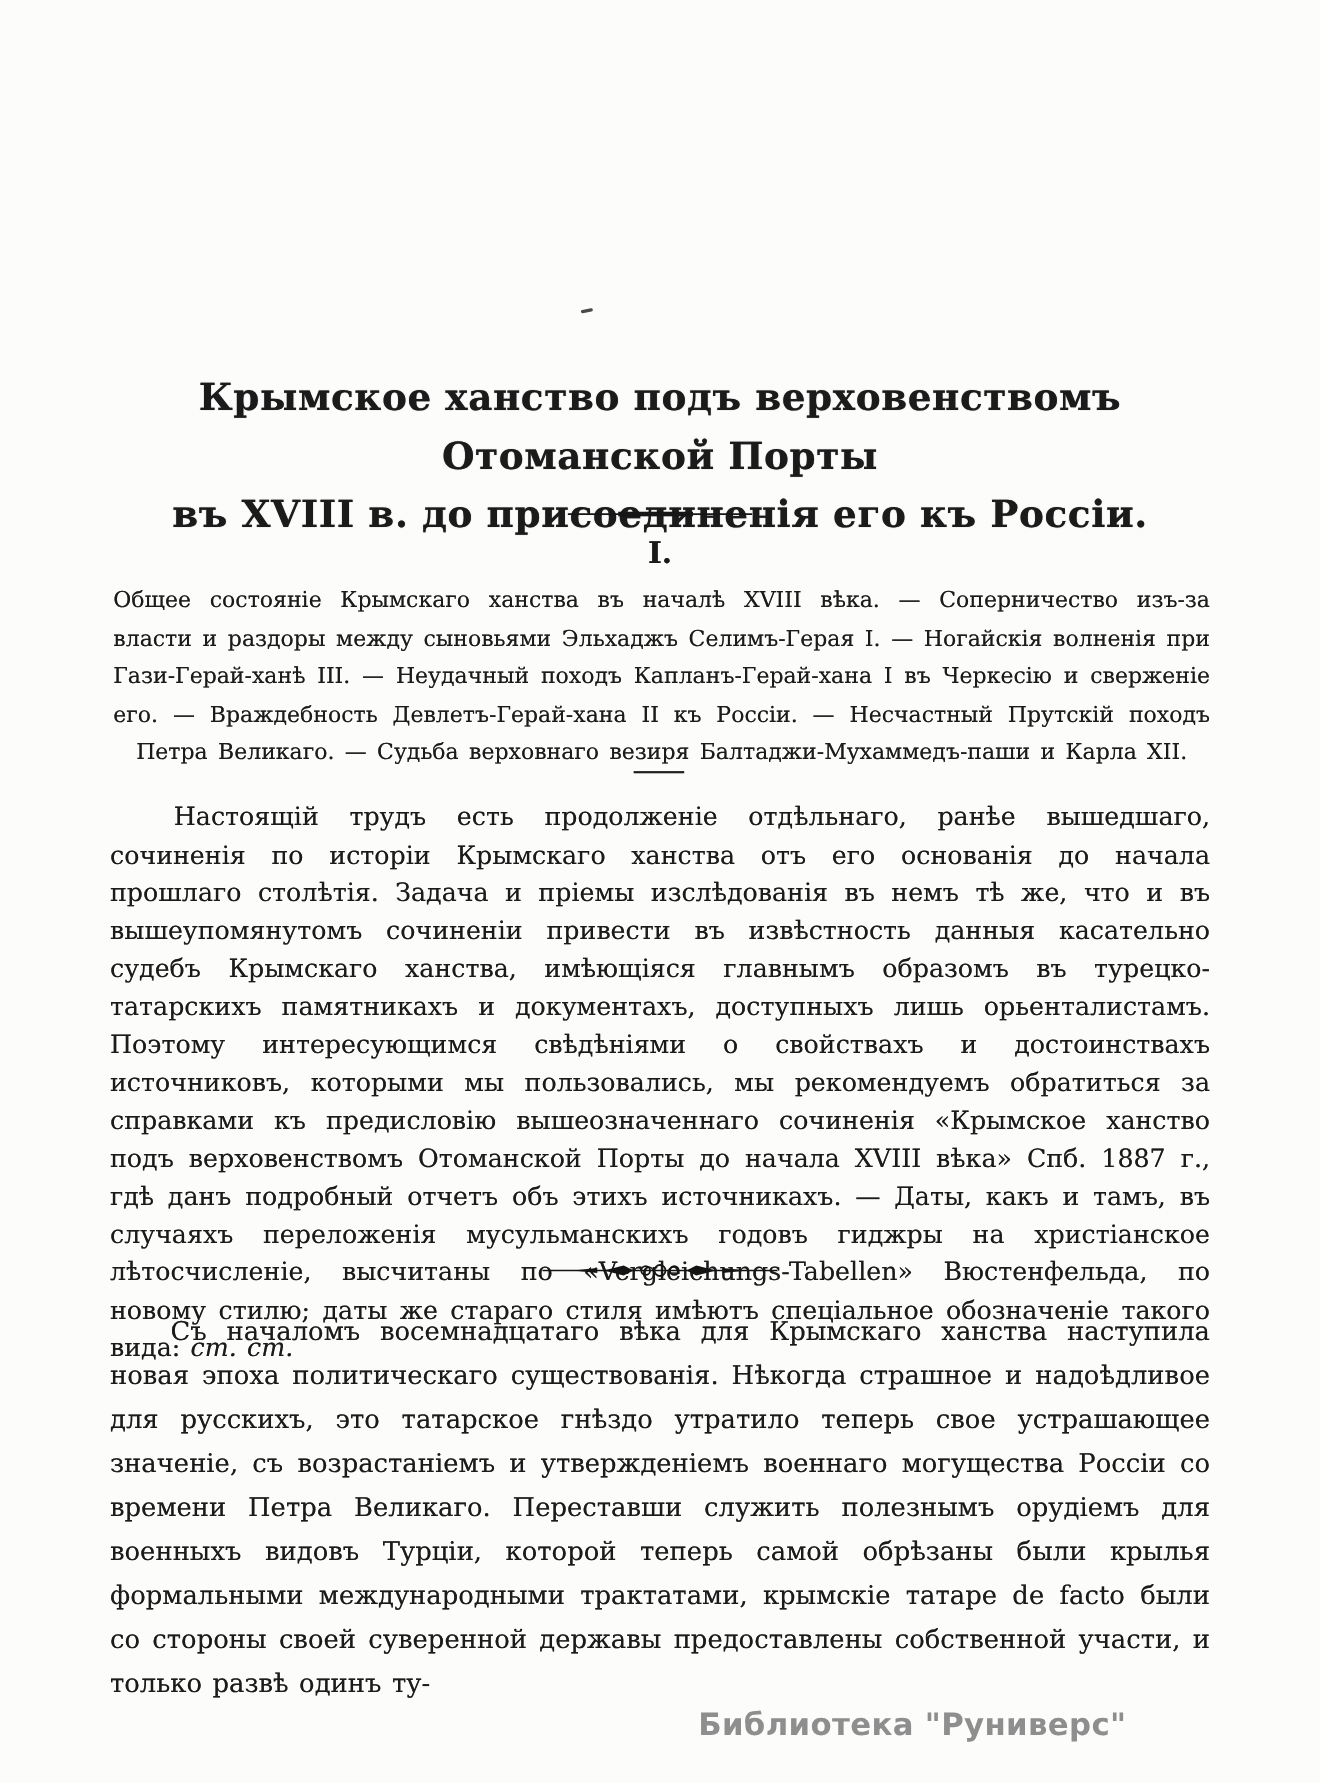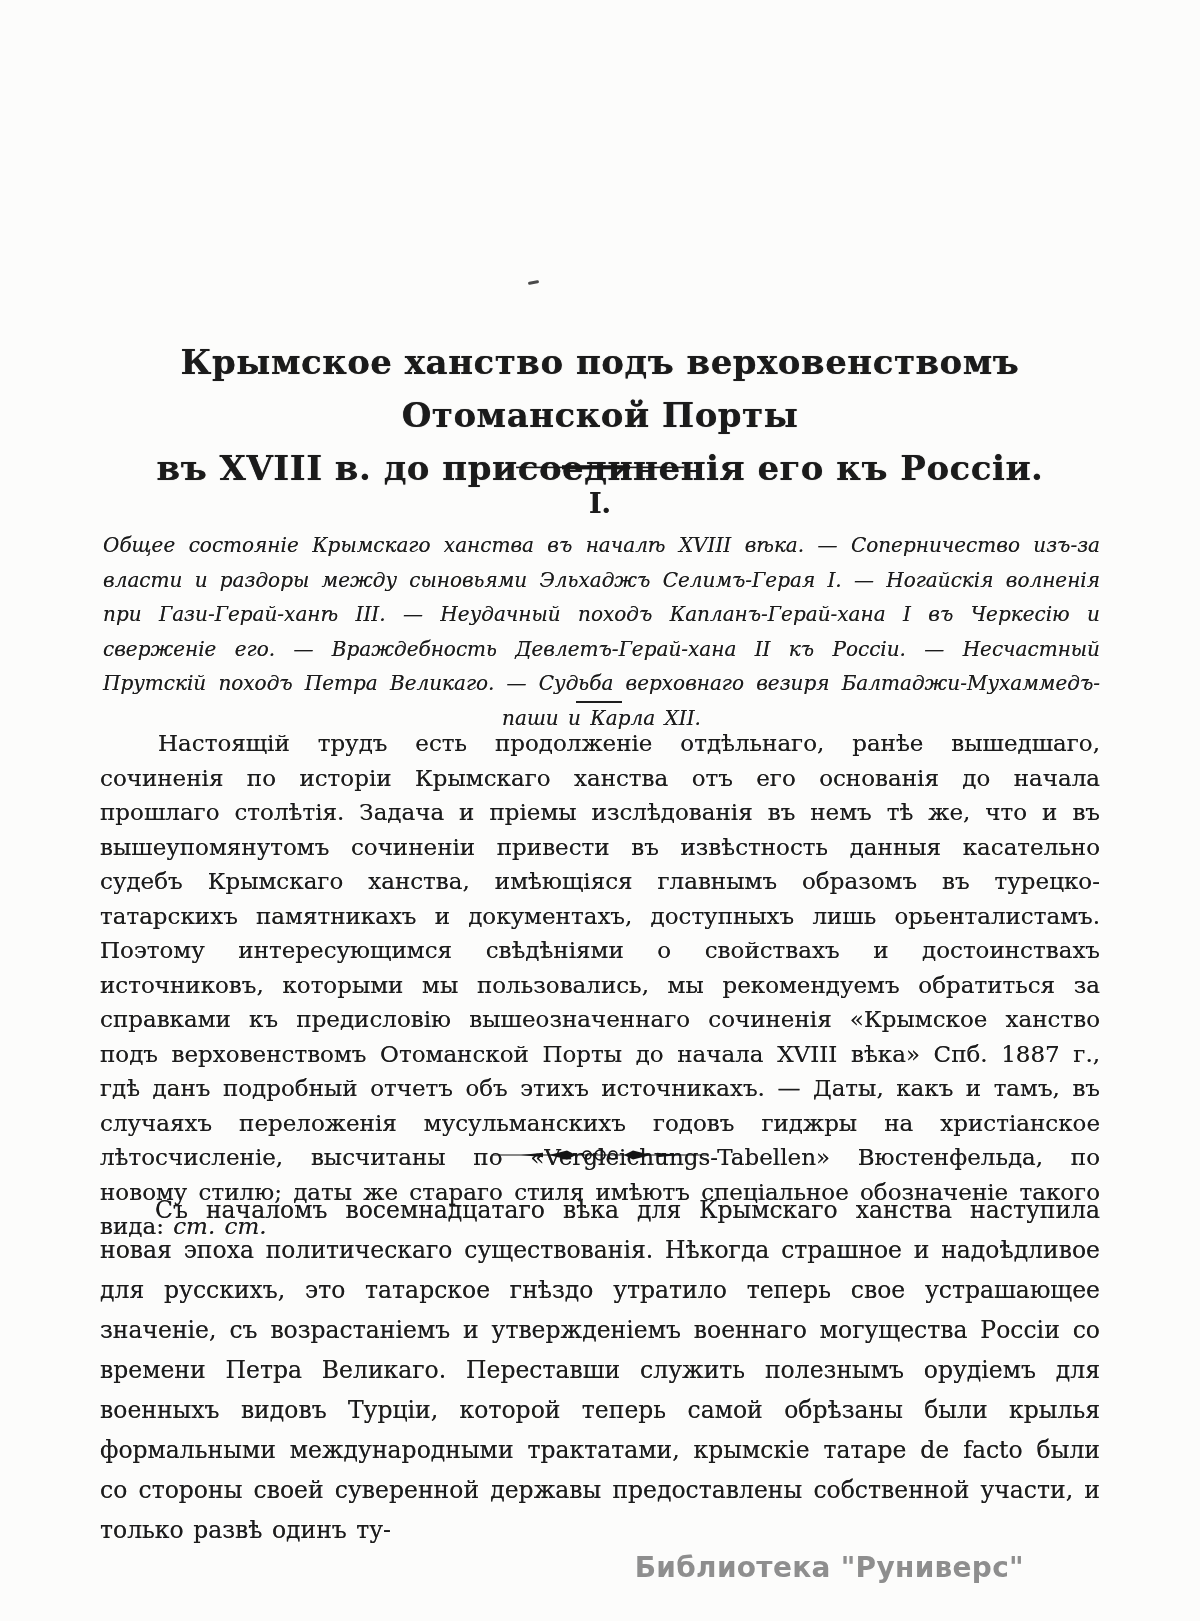--- a/index.html
+++ b/index.html
@@ -60,21 +60,20 @@
     position: absolute;
     top: 528px;
     left: 103px;
     width: 997px;
     font-size: 20px;
     line-height: 34.5px;
     text-align: justify;
     text-align-last: center;
     word-spacing: 3px;
     text-shadow: 0 0 0.6px rgba(20,20,20,0.65);
-    font-style: italic;
   }
   .small-rule {
     position: absolute;
     top: 701px;
     left: 576px;
     width: 46px;
     height: 2px;
     background: #1e1e1e;
   }
   .para {

